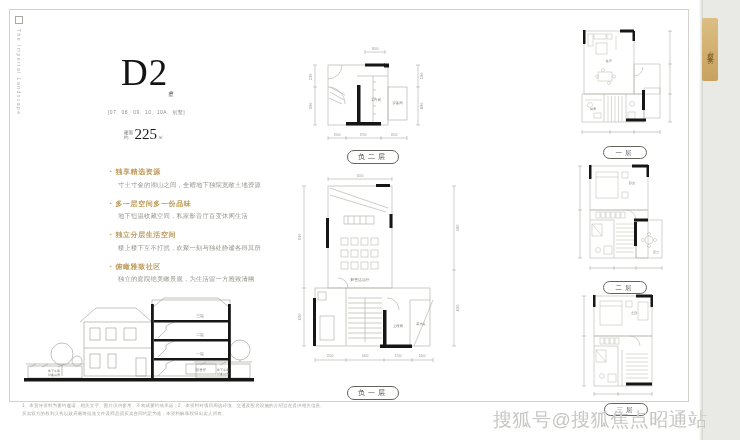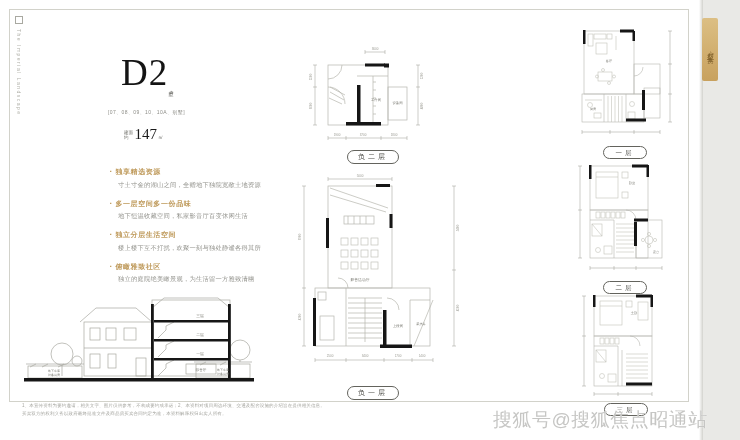--- a/index.html
+++ b/index.html
@@ -74,21 +74,21 @@
 
 <div class="title-d2">D2</div>
 <div class="title-suffix">户型</div>
 <div class="units-note">[07、08、09、10、10A、别墅]</div>
 
 <div class="area-line">
   <div class="area-prefix">
     <span>建面</span>
     <span>约</span>
   </div>
-  <div class="area-value">147</div>
+  <div class="area-value">225</div>
   <div class="area-unit">㎡</div>
 </div>
 
 <div class="features">
   <div class="feature">
     <div class="fh">独享精选资源</div>
     <div class="fb">寸土寸金的湖山之间，全赠地下独院宽敞土地资源</div>
   </div>
   <div class="feature">
     <div class="fh">多一层空间多一份品味</div>

